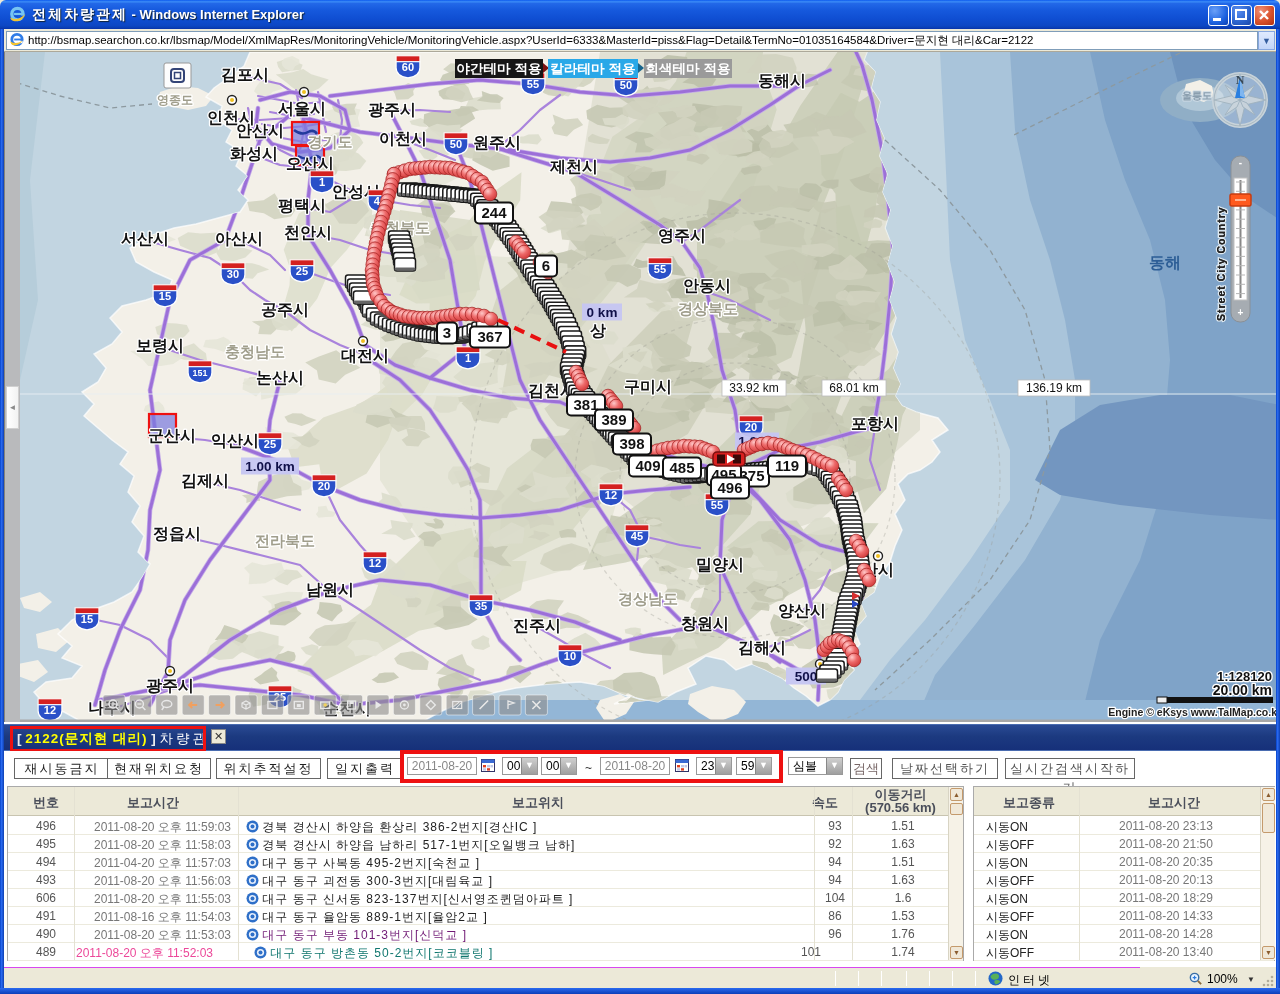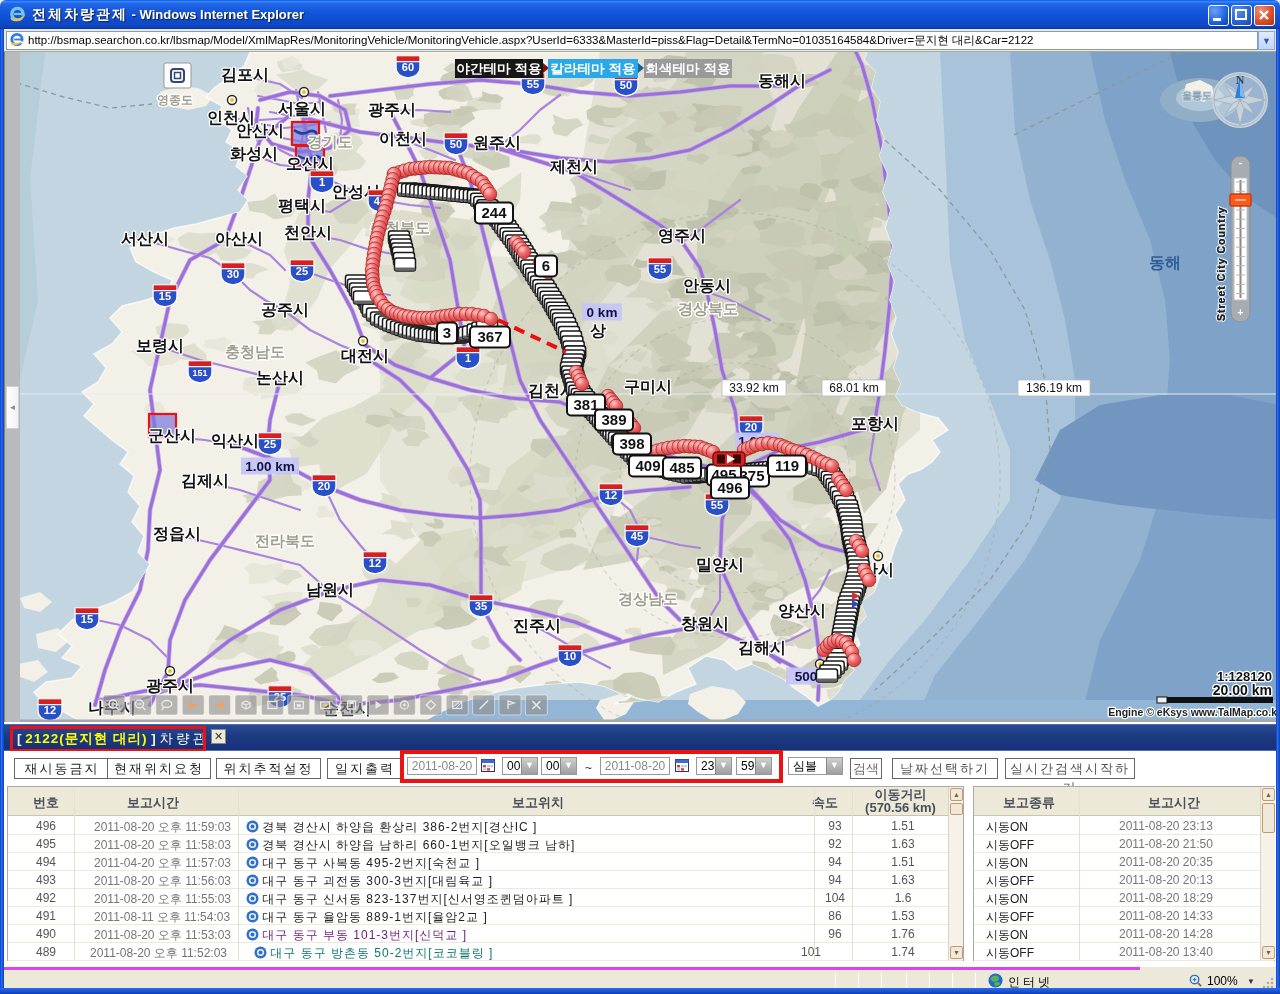--- a/index.html
+++ b/index.html
@@ -40,21 +40,21 @@
 #rtable{position:absolute;left:969px;top:64px;width:302px;height:175px;border:1px solid #aaa;background:#fff}
 .thead{position:absolute;left:0;top:0;width:100%;height:29px;background:#ece9d8;border-bottom:1px solid #c8c4b0}
 .thead div{position:absolute;top:7px;font-weight:bold;font-size:13px;color:#4a4e5a;text-align:center}
 .trow{position:absolute;left:0;width:100%;height:18px;font-size:12px;color:#555;border-bottom:1px solid #eceadd;background:#fff}
 .trow div{position:absolute;top:2px;white-space:nowrap}
 .vline{position:absolute;top:0;width:1px;background:#e4e1d2}
 .sbar{position:absolute;top:0;width:15px;background:#f6f2e7;border-left:1px solid #d8d4c4}
 .sbtn{position:absolute;left:1px;width:13px;height:13px;background:#f0e8d8;border:1px solid #c49a6c;border-radius:2px;color:#8a5c2e;font-size:7px;text-align:center;line-height:12px}
 .sthumb{position:absolute;left:1px;width:13px;background:#f0e8d8;border:1px solid #c49a6c;border-radius:2px}
 
-#sbar{position:absolute;left:4px;top:967px;width:1136px;height:21px;background:#ece9d8;border-top:3px solid #d946ef}
+#sbar{position:absolute;left:4px;top:967px;width:1136px;height:21px;background:#ece9d8;border-top:1px solid #d946ef}
 #sbar .sep{position:absolute;top:3px;width:1px;height:15px;background:#c6c3b2;border-right:1px solid #fff}
 #sbar .txt{position:absolute;top:4px;font-size:12px;color:#000}
 #brdL{position:absolute;left:0;top:29px;width:4px;height:959px;background:linear-gradient(90deg,#0542c8,#2a6af0 40%,#0d3fb2)}
 #brdR{position:absolute;left:1276px;top:29px;width:4px;height:959px;background:linear-gradient(90deg,#0542c8,#2a6af0 40%,#0d3fb2)}
 #brdB{position:absolute;left:0;top:988px;width:1280px;height:6px;background:linear-gradient(#2a6af0,#0c3db8)}
 </style></head><body>
 <div id="win">
 <div id="tbar">
 <svg style="position:absolute;left:9px;top:5px" width="18" height="18" viewBox="0 0 32 32">
 <circle cx="15" cy="16" r="10" fill="none" stroke="#77c4f2" stroke-width="6"></circle>
@@ -2204,21 +2204,21 @@
           <div style="left:810px;width:34px;text-align:center">93</div>
           <div style="left:860px;width:70px;text-align:center">1.51</div>
         </div>
         <div class="trow" style="top:48px">
           <div style="left:28px;width:40px">495</div>
           <div style="left:86px;color:#777">2011-08-20 오후 11:58:03</div>
           <div style="left:238px;color:#222"><svg width="13" height="13" viewBox="0 0 13 13" style="vertical-align:-2px">
               <circle cx="6.5" cy="6.5" r="6" fill="#2e6fc8"></circle>
               <circle cx="6.5" cy="6.5" r="3.6" fill="#e8f0fc"></circle>
               <circle cx="6.5" cy="6.5" r="2" fill="#2e6fc8"></circle>
-            </svg> <span style="letter-spacing:1px">경북 경산시 하양읍 남하리 660-1번지[오일뱅크 남하]</span></div>
+            </svg> <span style="letter-spacing:1px">경북 경산시 하양읍 남하리 517-1번지[오일뱅크 남하]</span></div>
           <div style="left:810px;width:34px;text-align:center">92</div>
           <div style="left:860px;width:70px;text-align:center">1.63</div>
         </div>
         <div class="trow" style="top:66px">
           <div style="left:28px;width:40px">494</div>
           <div style="left:86px;color:#777">2011-04-20 오후 11:57:03</div>
           <div style="left:238px;color:#222"><svg width="13" height="13" viewBox="0 0 13 13" style="vertical-align:-2px">
               <circle cx="6.5" cy="6.5" r="6" fill="#2e6fc8"></circle>
               <circle cx="6.5" cy="6.5" r="3.6" fill="#e8f0fc"></circle>
               <circle cx="6.5" cy="6.5" r="2" fill="#2e6fc8"></circle>
@@ -2231,33 +2231,33 @@
           <div style="left:86px;color:#777">2011-08-20 오후 11:56:03</div>
           <div style="left:238px;color:#222"><svg width="13" height="13" viewBox="0 0 13 13" style="vertical-align:-2px">
               <circle cx="6.5" cy="6.5" r="6" fill="#2e6fc8"></circle>
               <circle cx="6.5" cy="6.5" r="3.6" fill="#e8f0fc"></circle>
               <circle cx="6.5" cy="6.5" r="2" fill="#2e6fc8"></circle>
             </svg> <span style="letter-spacing:1px">대구 동구 괴전동 300-3번지[대림육교 ]</span></div>
           <div style="left:810px;width:34px;text-align:center">94</div>
           <div style="left:860px;width:70px;text-align:center">1.63</div>
         </div>
         <div class="trow" style="top:102px">
-          <div style="left:28px;width:40px">492</div>
+          <div style="left:28px;width:40px">606</div>
           <div style="left:86px;color:#777">2011-08-20 오후 11:55:03</div>
           <div style="left:238px;color:#222"><svg width="13" height="13" viewBox="0 0 13 13" style="vertical-align:-2px">
               <circle cx="6.5" cy="6.5" r="6" fill="#2e6fc8"></circle>
               <circle cx="6.5" cy="6.5" r="3.6" fill="#e8f0fc"></circle>
               <circle cx="6.5" cy="6.5" r="2" fill="#2e6fc8"></circle>
             </svg> <span style="letter-spacing:1px">대구 동구 신서동 823-137번지[신서영조퀸덤아파트 ]</span></div>
           <div style="left:810px;width:34px;text-align:center">104</div>
           <div style="left:860px;width:70px;text-align:center">1.6</div>
         </div>
         <div class="trow" style="top:120px">
           <div style="left:28px;width:40px">491</div>
-          <div style="left:86px;color:#777">2011-08-11 오후 11:54:03</div>
+          <div style="left:86px;color:#777">2011-08-16 오후 11:54:03</div>
           <div style="left:238px;color:#222"><svg width="13" height="13" viewBox="0 0 13 13" style="vertical-align:-2px">
               <circle cx="6.5" cy="6.5" r="6" fill="#2e6fc8"></circle>
               <circle cx="6.5" cy="6.5" r="3.6" fill="#e8f0fc"></circle>
               <circle cx="6.5" cy="6.5" r="2" fill="#2e6fc8"></circle>
             </svg> <span style="letter-spacing:1px">대구 동구 율암동 889-1번지[율암2교 ]</span></div>
           <div style="left:810px;width:34px;text-align:center">86</div>
           <div style="left:860px;width:70px;text-align:center">1.53</div>
         </div>
         <div class="trow" style="top:138px">
           <div style="left:28px;width:40px">490</div>
@@ -2265,21 +2265,21 @@
           <div style="left:238px;color:#701a75"><svg width="13" height="13" viewBox="0 0 13 13" style="vertical-align:-2px">
               <circle cx="6.5" cy="6.5" r="6" fill="#2e6fc8"></circle>
               <circle cx="6.5" cy="6.5" r="3.6" fill="#e8f0fc"></circle>
               <circle cx="6.5" cy="6.5" r="2" fill="#2e6fc8"></circle>
             </svg> <span style="letter-spacing:1px">대구 동구 부동 101-3번지[신덕교 ]</span></div>
           <div style="left:810px;width:34px;text-align:center">96</div>
           <div style="left:860px;width:70px;text-align:center">1.76</div>
         </div>
         <div class="trow" style="top:156px">
           <div style="left:28px;width:40px">489</div>
-          <div style="left:82px;color:#737373">2011-08-20 오후 11:52:03</div>
+          <div style="left:68px;color:#ec4899">2011-08-20 오후 11:52:03</div>
           <div style="left:246px;color:#0f766e"><svg width="13" height="13" viewBox="0 0 13 13" style="vertical-align:-2px">
               <circle cx="6.5" cy="6.5" r="6" fill="#2e6fc8"></circle>
               <circle cx="6.5" cy="6.5" r="3.6" fill="#e8f0fc"></circle>
               <circle cx="6.5" cy="6.5" r="2" fill="#2e6fc8"></circle>
             </svg> <span style="letter-spacing:1px">대구 동구 방촌동 50-2번지[코코블링 ]</span></div>
           <div style="left:786px;width:34px;text-align:center">101</div>
           <div style="left:860px;width:70px;text-align:center">1.74</div>
         </div>
         <div class="vline" style="left:66px;height:173px"></div>
         <div class="vline" style="left:230px;height:173px"></div>

